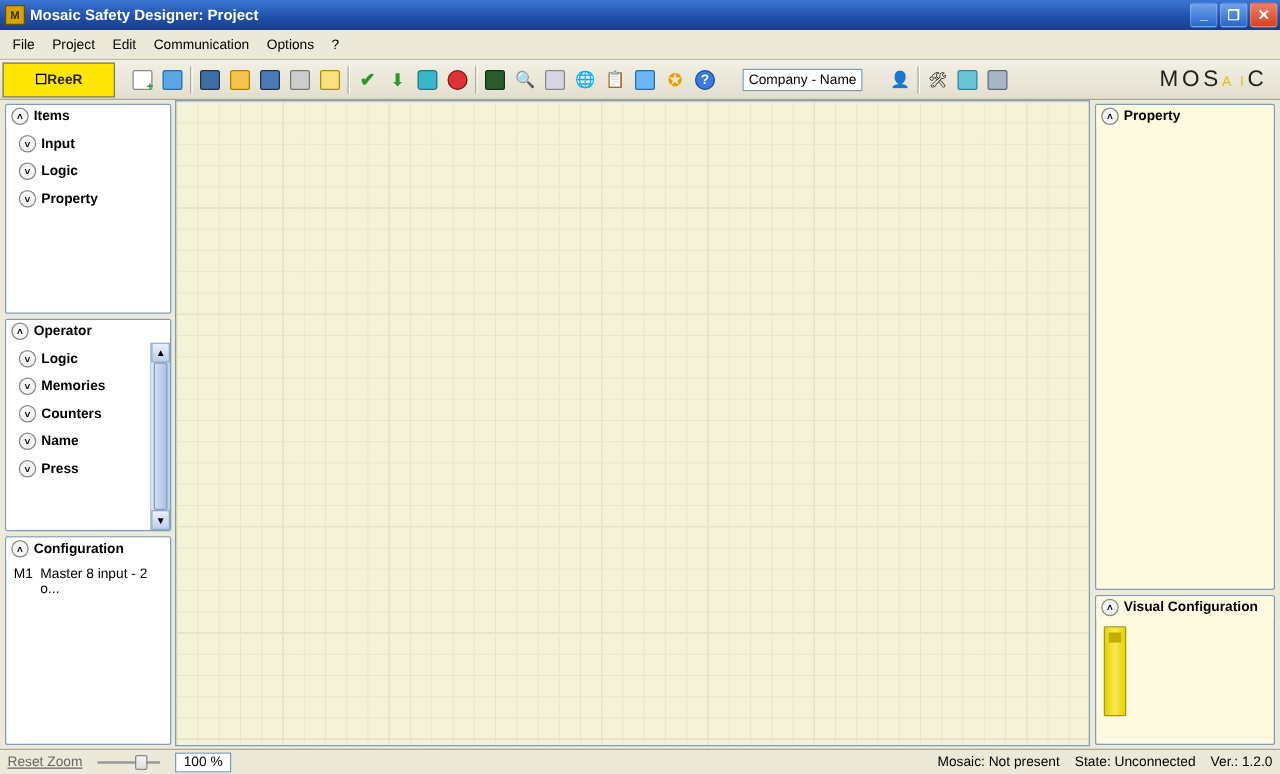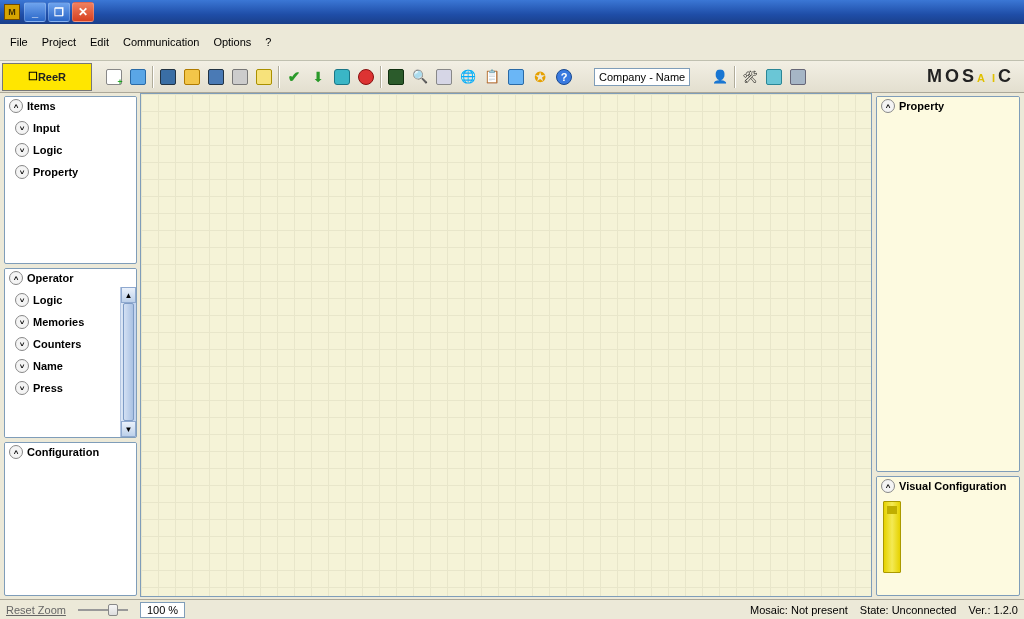--- a/index.html
+++ b/index.html
@@ -8,30 +8,30 @@
   
   .titlebar { height: 24px; background: linear-gradient(to bottom, #3b77d5, #1f4ea8 60%, #1a3f8a); display: flex; align-items: center; padding: 0 2px; color: #fff; }
   .titlebar .app-icon { width: 16px; height: 16px; background: #d6a400; border: 1px solid #734a00; margin-right: 4px; margin-left: 2px; display:flex; align-items:center; justify-content:center; font-size:9px; font-weight:bold; color:#403000;}
   .titlebar .title { font-weight: bold; font-size: 12px; flex: 1; }
   .titlebar .winbtns { display: flex; gap: 2px; }
   .titlebar .winbtn { width: 22px; height: 20px; border: 1px solid #fff3; border-radius: 3px; display: flex; align-items: center; justify-content: center; font-weight: bold; font-family: Arial; }
   .winbtn.min, .winbtn.max { background: linear-gradient(to bottom,#6fa4ee,#2a66c7); color:#fff; font-size:11px;}
   .winbtn.close { background: linear-gradient(to bottom,#f08060,#d84020); color:#fff; font-size:12px;}
   
   
-  .menubar { height: 37px; background: #ece9d8; border-bottom: 1px solid #c0c0b0; display: flex; align-items: center; padding: 0 4px; gap: 2px; }
+  .menubar { height: 24px; background: #ece9d8; border-bottom: 1px solid #c0c0b0; display: flex; align-items: center; padding: 0 4px; gap: 2px; }
   .menubar .menuitem { padding: 2px 6px; cursor: default; }
   
   
   .toolbar { height: 32px; background: linear-gradient(to bottom,#f2efe4,#e3dfcf); border-bottom: 1px solid #aca899; display: flex; align-items: center; padding: 0 2px; gap: 0px; }
   .brand-left { width: 90px; height: 28px; background:#ffe600; border:1px solid #777; margin-right:10px; display:flex; align-items:center; justify-content:center; font-weight:bold; font-size:15px; font-family:Arial Black,Arial; color:#222; letter-spacing:0px;}
   .tbtn { width: 22px; height: 22px; margin: 0 1px; border: 1px solid transparent; display:flex; align-items:center; justify-content:center; border-radius:2px;}
   .tsep { width: 2px; height: 22px; border-left:1px solid #b0ac9a; border-right:1px solid #fff; margin: 0 2px; }
   .company-label { padding: 2px 4px; background:#fff; border:1px solid #7f9db9; margin:0 18px; height:18px; display:flex; align-items:center; min-width:90px;}
-  .brand-right { margin-left: auto; margin-right: 8px; font-family: Arial; font-size: 18px; font-weight: 700; letter-spacing: 3px; color:#222;}
+  .brand-right { margin-left: auto; margin-right: 8px; font-family: Arial; font-size: 18px; font-weight: 400; letter-spacing: 3px; color:#222;}
   .brand-right .acc { color:#e0c000; }
   
   
   .main { flex:1; display:flex; overflow:hidden; background:#ece9d8;}
   
   
   .leftcol { width: 140px; display:flex; flex-direction:column; gap:4px; padding:3px 3px 3px 4px;}
   .panel { border: 1px solid #7f9db9; background:#fff; display:flex; flex-direction:column; border-radius:2px; overflow:hidden;}
   .panel-header { display:flex; align-items:center; padding:2px 4px; font-weight:bold; background:#fff;}
   .chev { width:14px; height:14px; border:1px solid #888; border-radius:50%; margin-right:4px; display:flex; align-items:center; justify-content:center; font-size:8px; background:#f4f4f4; cursor:pointer;}
@@ -76,20 +76,21 @@
   .statusbar .spacer { flex:1; }
   
   
   .ic { width:16px; height:16px; display:inline-block; border-radius:2px;}
 </style>
 </head>
 <body>
 
 <div class="titlebar">
   <div class="app-icon">M</div>
+  <div class="title">Mosaic Safety Designer: Project</div>
   <div class="winbtns">
     <div class="winbtn min">_</div>
     <div class="winbtn max">❐</div>
     <div class="winbtn close">✕</div>
   </div>
 </div>
 
 <div class="menubar">
   <div class="menuitem">File</div>
   <div class="menuitem">Project</div>
@@ -238,20 +239,26 @@
           <div class="thumb"></div>
           <div class="arrow" style="position:absolute;bottom:0;left:0;right:0;">▼</div>
         </div>
       </div>
     </div>
 
     <div class="panel config">
       <div class="panel-header">
         <span class="chev">˄</span>
         <span>Configuration</span>
+      </div>
+      <div class="panel-body">
+        <div class="config-row">
+          <span class="slot">M1</span>
+          <span>Master 8 input - 2 o...</span>
+        </div>
       </div>
     </div>
   </div>
 
   <div class="canvaswrap">
     <div class="canvas"></div>
   </div>
 
   <div class="rightcol">
     <div class="panel property">

